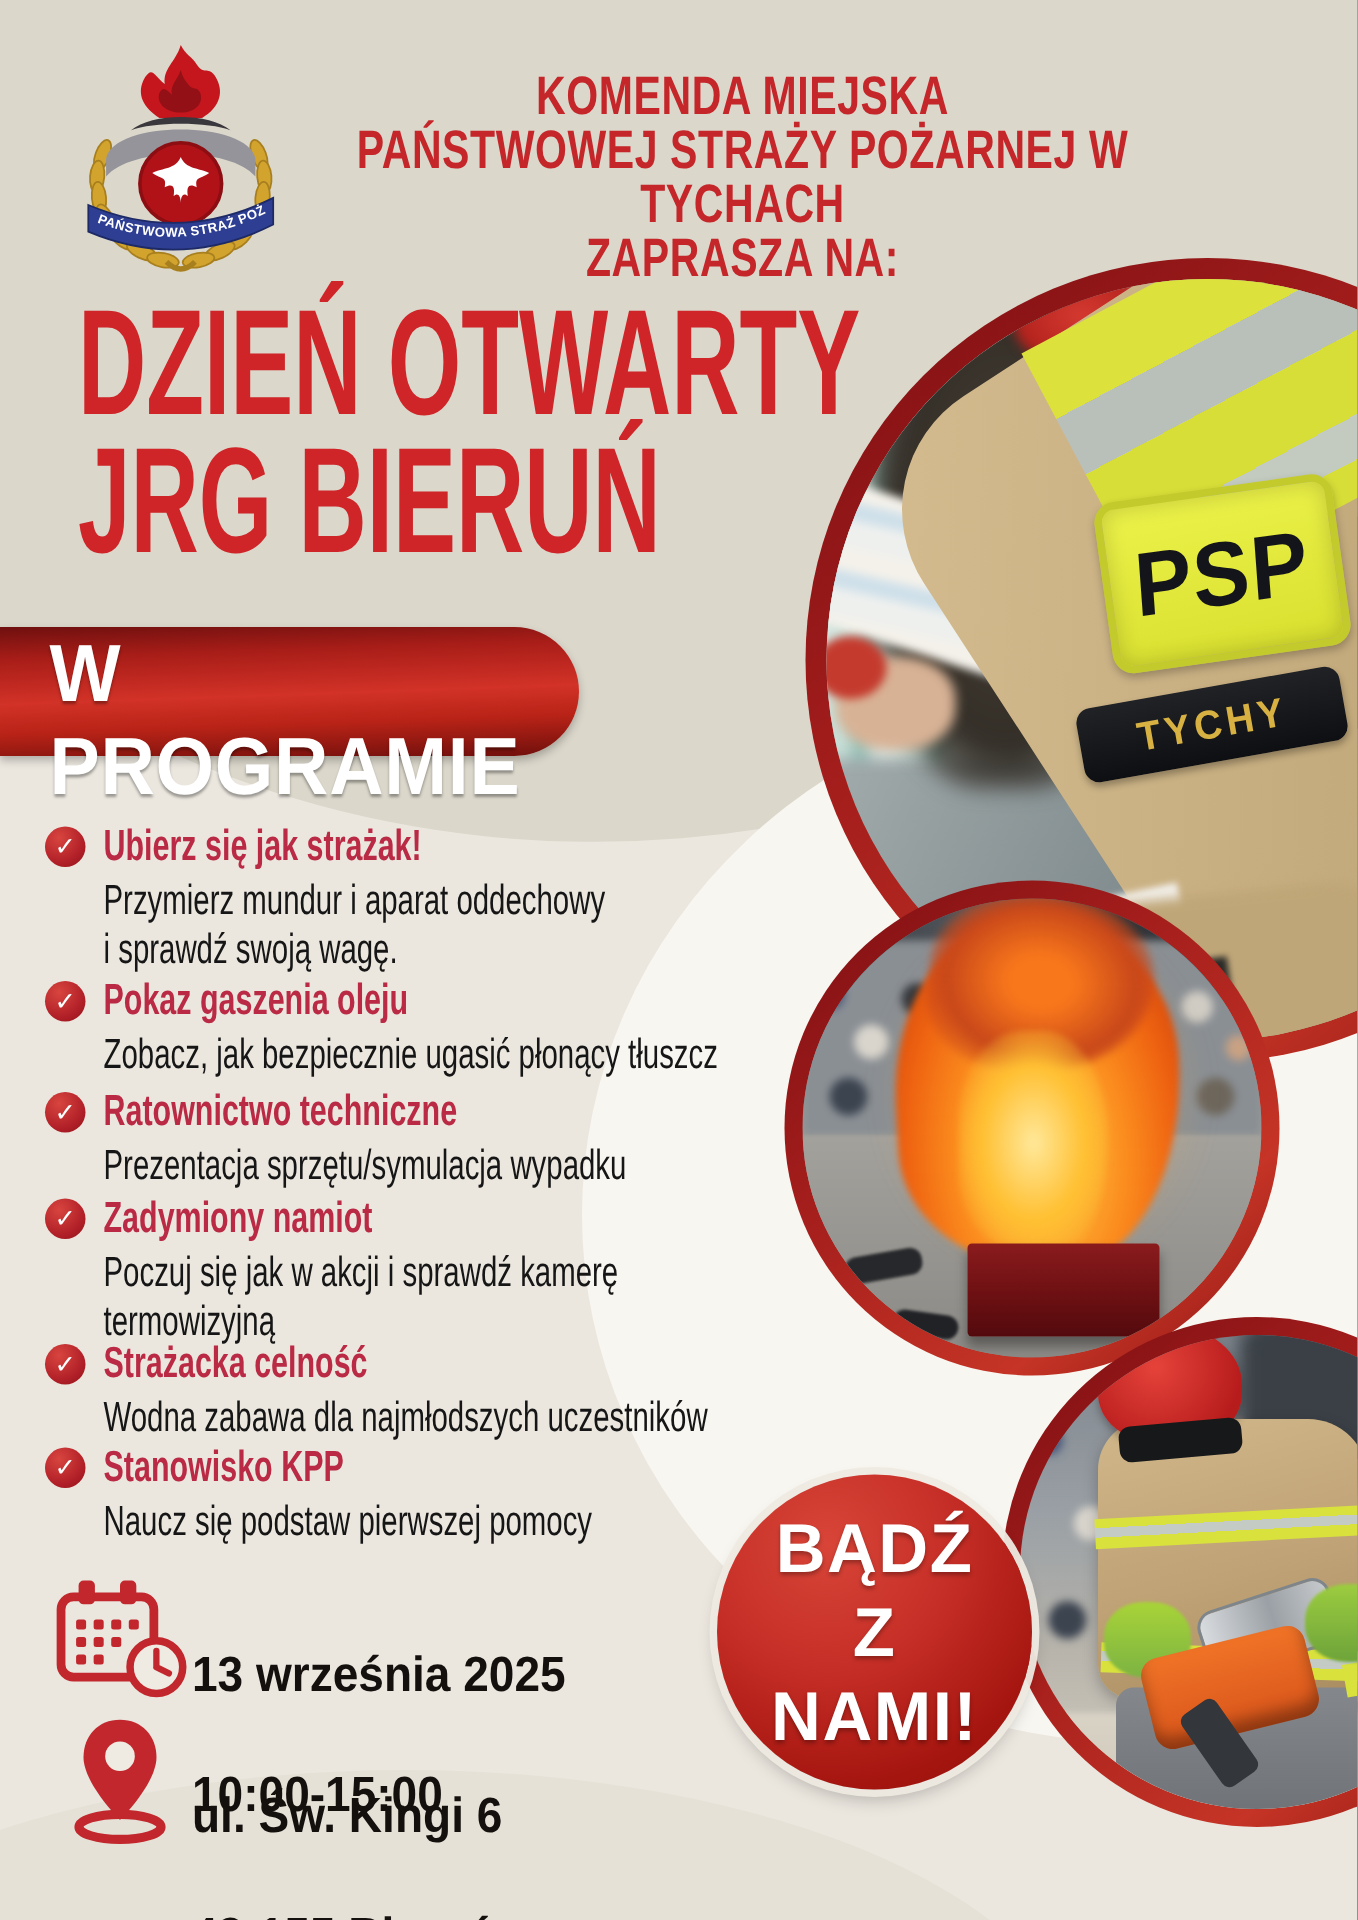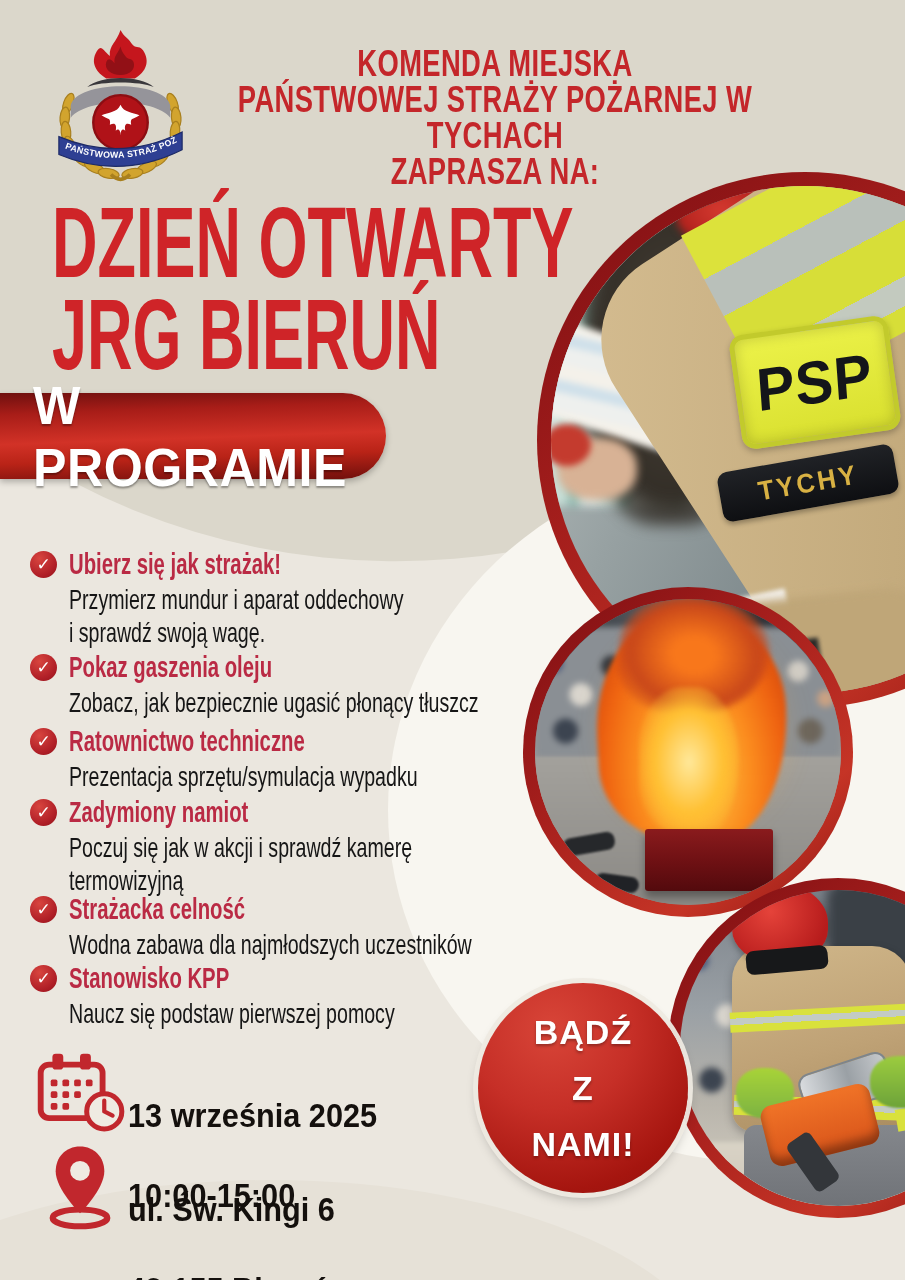--- a/index.html
+++ b/index.html
@@ -14,23 +14,23 @@
   .bg-white{left:388px;top:458px;width:744px;height:704px;border-radius:50%;background:#f8f6f0;}
   .bg-bottom{left:-180px;top:1180px;width:900px;height:400px;border-radius:50%;background:#e6e1d7;}
 
   
   .hdr{left:135px;top:46px;width:720px;text-align:center;color:#c4262a;font-weight:bold;
     font-size:36px;line-height:36px;white-space:pre-line;transform:scaleX(.76);
     transform-origin:50% 0;letter-spacing:.5px;}
   .title{left:52px;top:196px;color:#cf2428;font-weight:bold;font-size:100px;line-height:92px;
     white-space:pre;transform:scaleX(.63);transform-origin:0 0;letter-spacing:0;}
 
-  .banner{left:0;top:393px;width:386px;height:86px;border-radius:0 43px 43px 0;
+  .banner{left:0;top:418px;width:386px;height:86px;border-radius:0 43px 43px 0;
     background:linear-gradient(178deg,#6f100f 0%,#a81d18 22%,#d23227 52%,#b92317 72%,#6f0f0c 100%);
-    display:flex;align-items:center;padding-left:33px;box-shadow:0 3px 6px rgba(0,0,0,.25);}
+    display:flex;padding-left:33px;box-shadow:0 3px 6px rgba(0,0,0,.25);}
   .banner span{color:#fff;font-weight:bold;font-size:54px;transform:scaleX(.93);
     transform-origin:0 50%;text-shadow:0 2px 2px rgba(0,0,0,.35);letter-spacing:.5px;}
 
   
   .item{position:absolute;left:30px;display:flex;align-items:flex-start;}
   .check{flex:0 0 27px;width:27px;height:27px;margin-top:3px;border-radius:50%;color:#fff;
     background:radial-gradient(circle at 35% 28%,#d8453f,#b01f27 65%,#8f1219);
     font-size:17px;font-weight:bold;display:flex;align-items:center;justify-content:center;}
   .itxt{margin-left:12px;transform:scaleX(.70);transform-origin:0 0;}
   .ititle{font-size:29px;font-weight:bold;color:#ba2a44;line-height:33px;white-space:pre;}
@@ -151,21 +151,21 @@
     background:linear-gradient(90deg,#d9dcdf,#9aa0a5 55%,#c6c9cc);border:2px solid #7e858b;}
   .p3-head{left:84px;top:204px;width:112px;height:62px;border-radius:12px;transform:rotate(-14deg);
     background:linear-gradient(#f07327,#d8541a);box-shadow:inset 0 -8px 10px rgba(0,0,0,.35);}
   .p3-tip{left:104px;top:258px;width:58px;height:28px;background:#33363a;transform:rotate(55deg);border-radius:6px;}
 
   
   #cta{left:478px;top:983px;width:210px;height:210px;border-radius:50%;z-index:6;
     background:radial-gradient(circle at 35% 22%,#d84538 0%,#c62f27 38%,#a5150f 76%,#8f0f0b 100%);
     box-shadow:0 0 0 5px rgba(238,234,226,.95),0 6px 12px rgba(0,0,0,.25);
     display:flex;align-items:center;justify-content:center;}
-  #cta .ctxt{color:#fff;font-size:34px;font-weight:bold;line-height:56px;text-align:center;
+  #cta .ctxt{color:#fff;font-size:46px;font-weight:bold;line-height:56px;text-align:center;
     white-space:pre-line;text-shadow:0 2px 3px rgba(0,0,0,.3);letter-spacing:1px;}
 </style>
 </head>
 <body>
 
 <div id="poster">
 
   <div class="abs bg-gray"></div>
   <div class="abs bg-white"></div>
   <div class="abs bg-bottom"></div>

